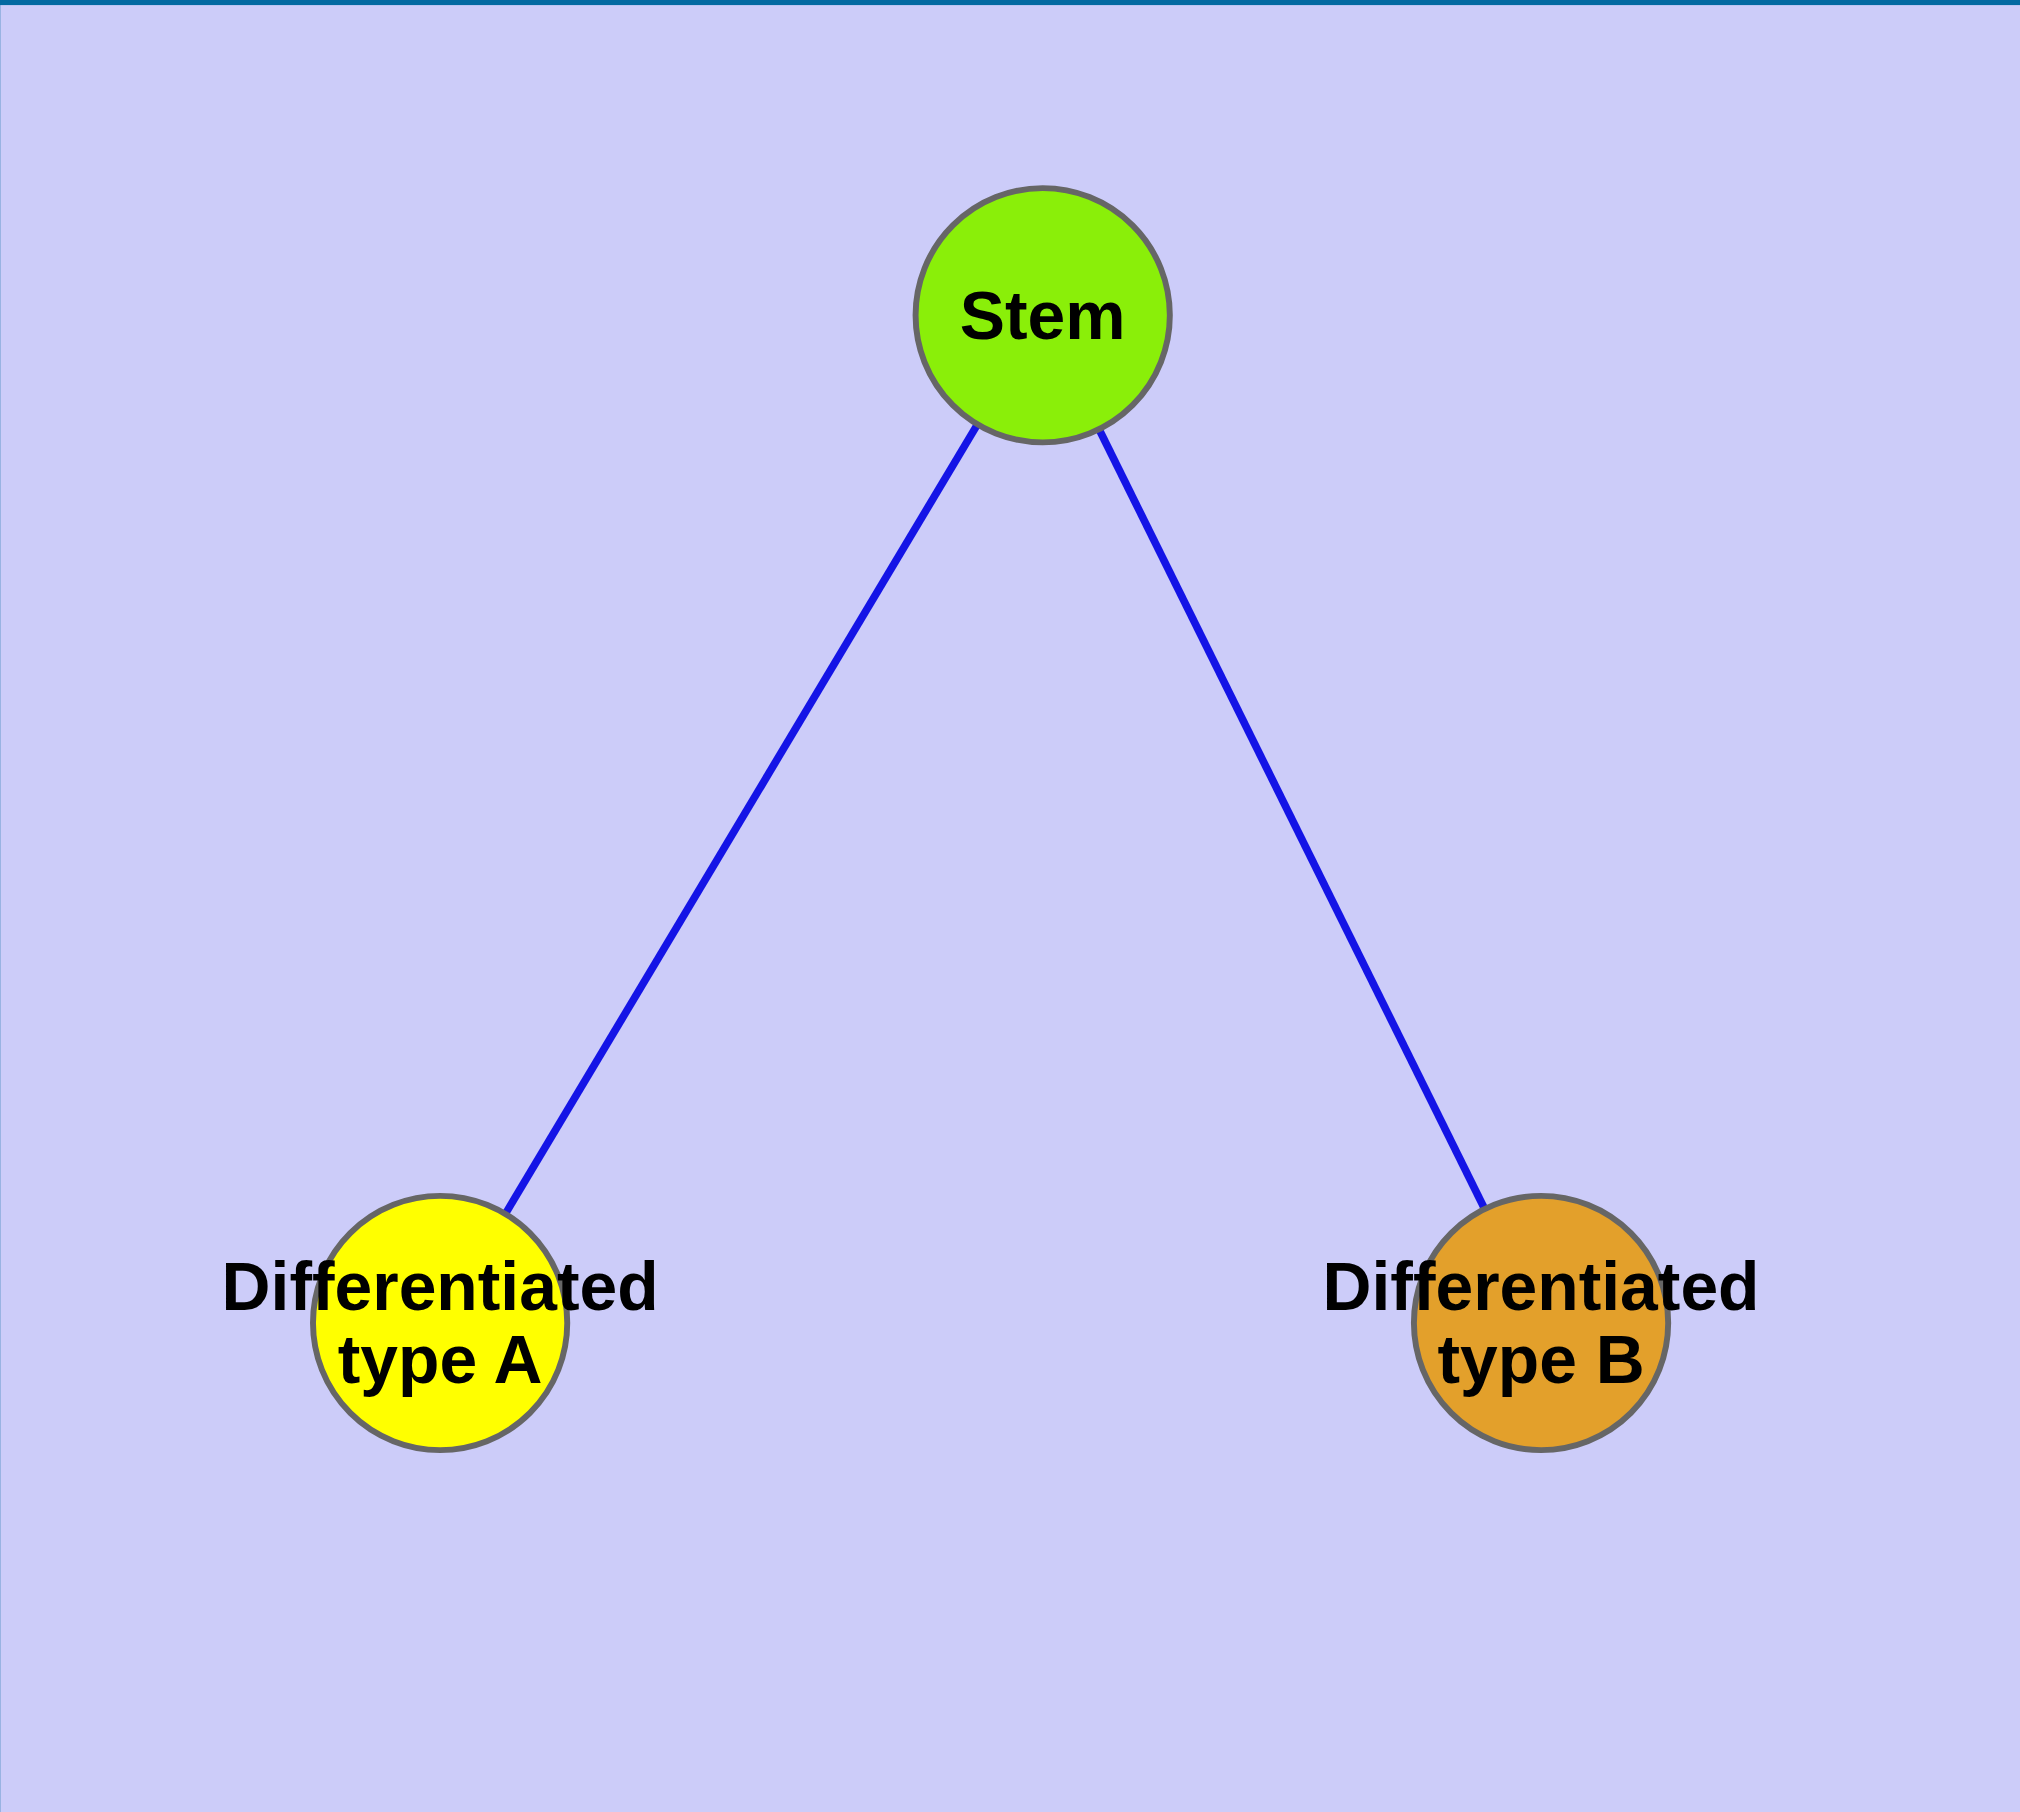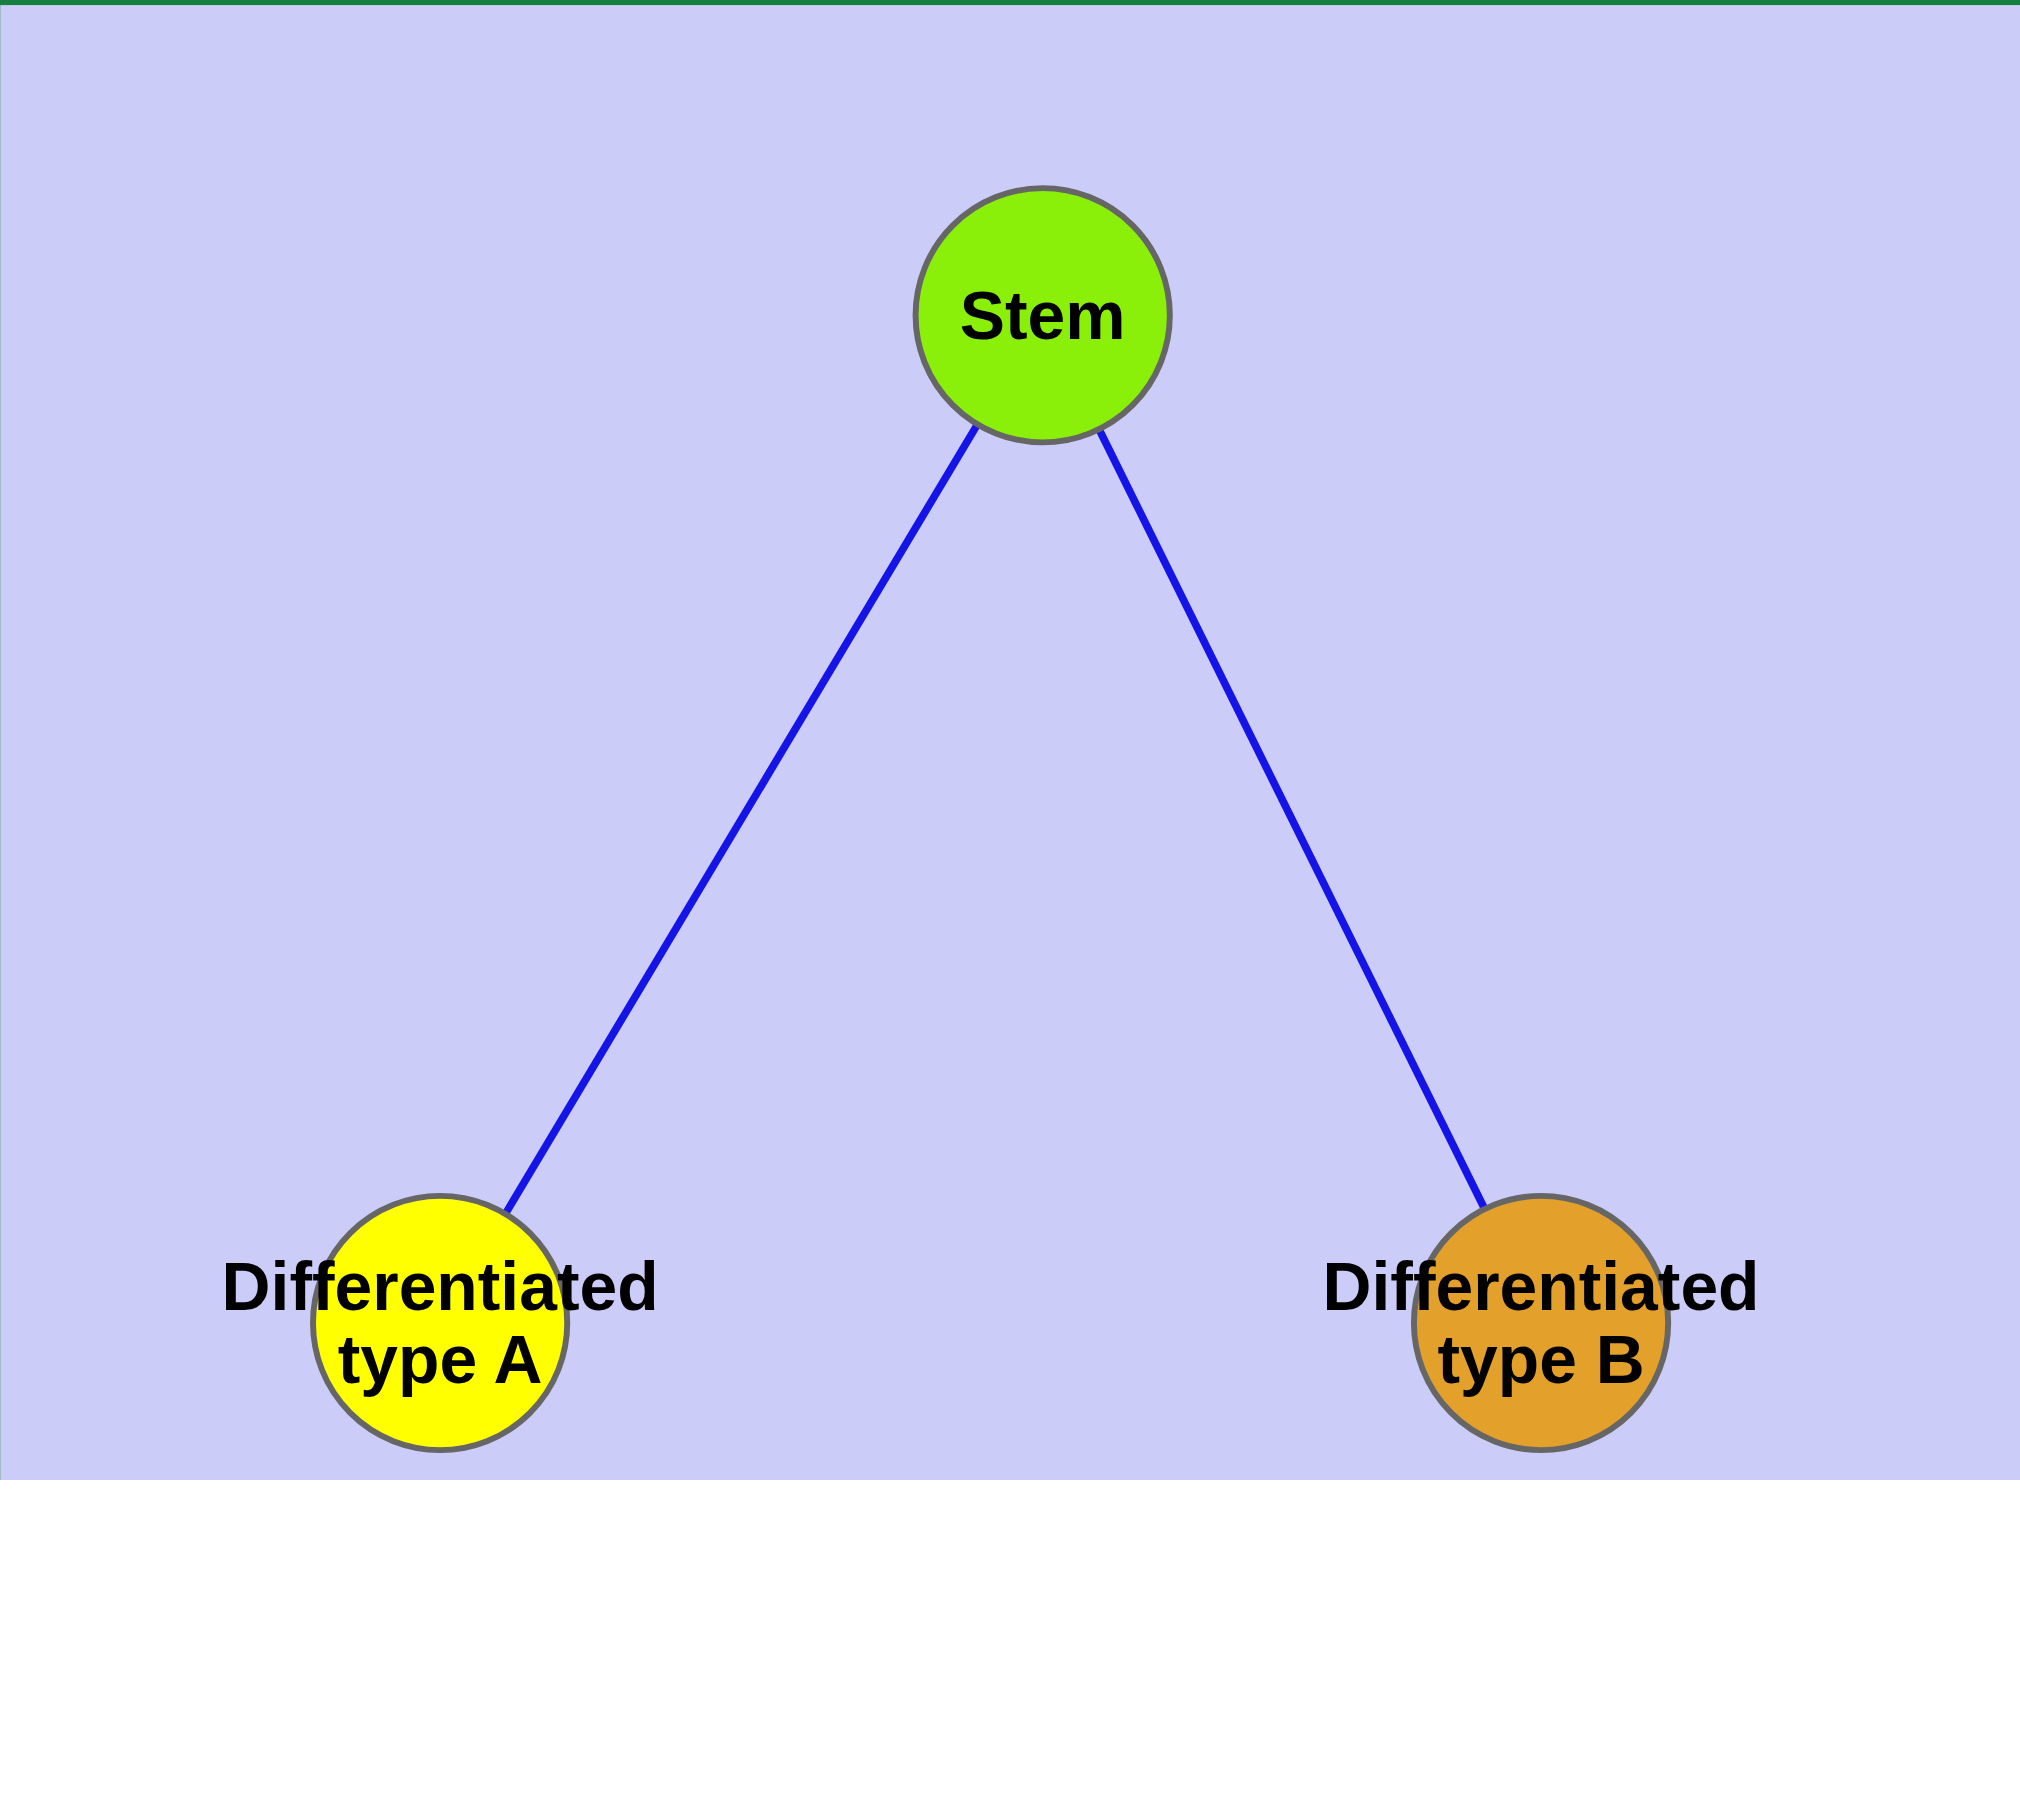--- a/index.html
+++ b/index.html
@@ -3,22 +3,22 @@
 <meta charset="utf-8">
 <style>
   html, body {
     margin: 0;
     padding: 0;
     background: #ffffff;
   }
   #canvas {
     position: relative;
     width: 2021px;
-    height: 1480px;
-    background: #15803d;
+    height: 1812px;
+    background: #0369a1;
     overflow: hidden;
     font-family: "Liberation Sans", sans-serif;
   }
   #graph-svg {
     position: absolute;
     left: 0;
     top: 0;
     width: 2021px;
     height: 1812px;
     display: block;

